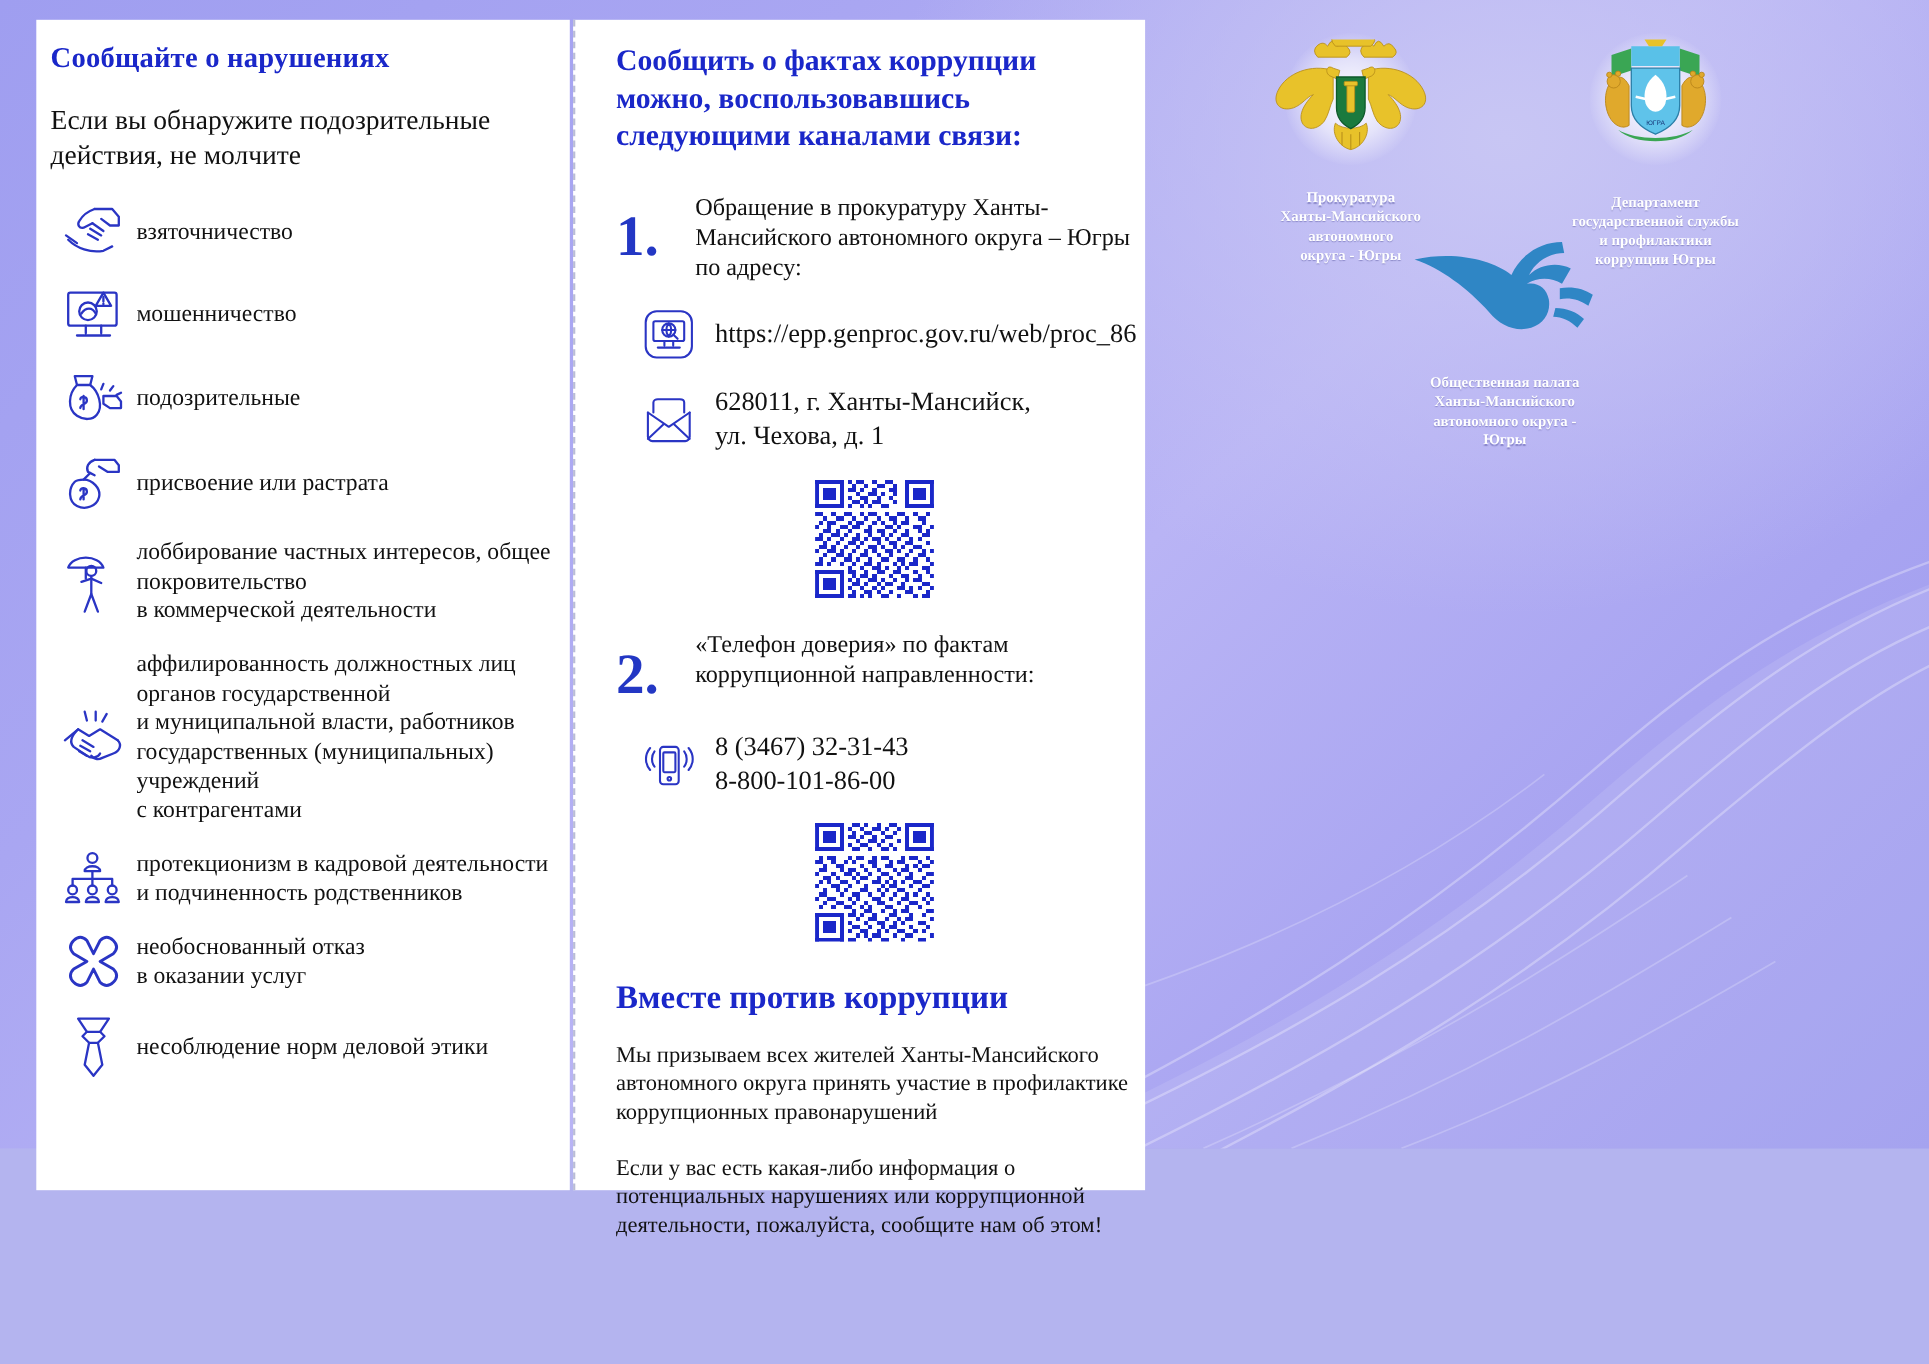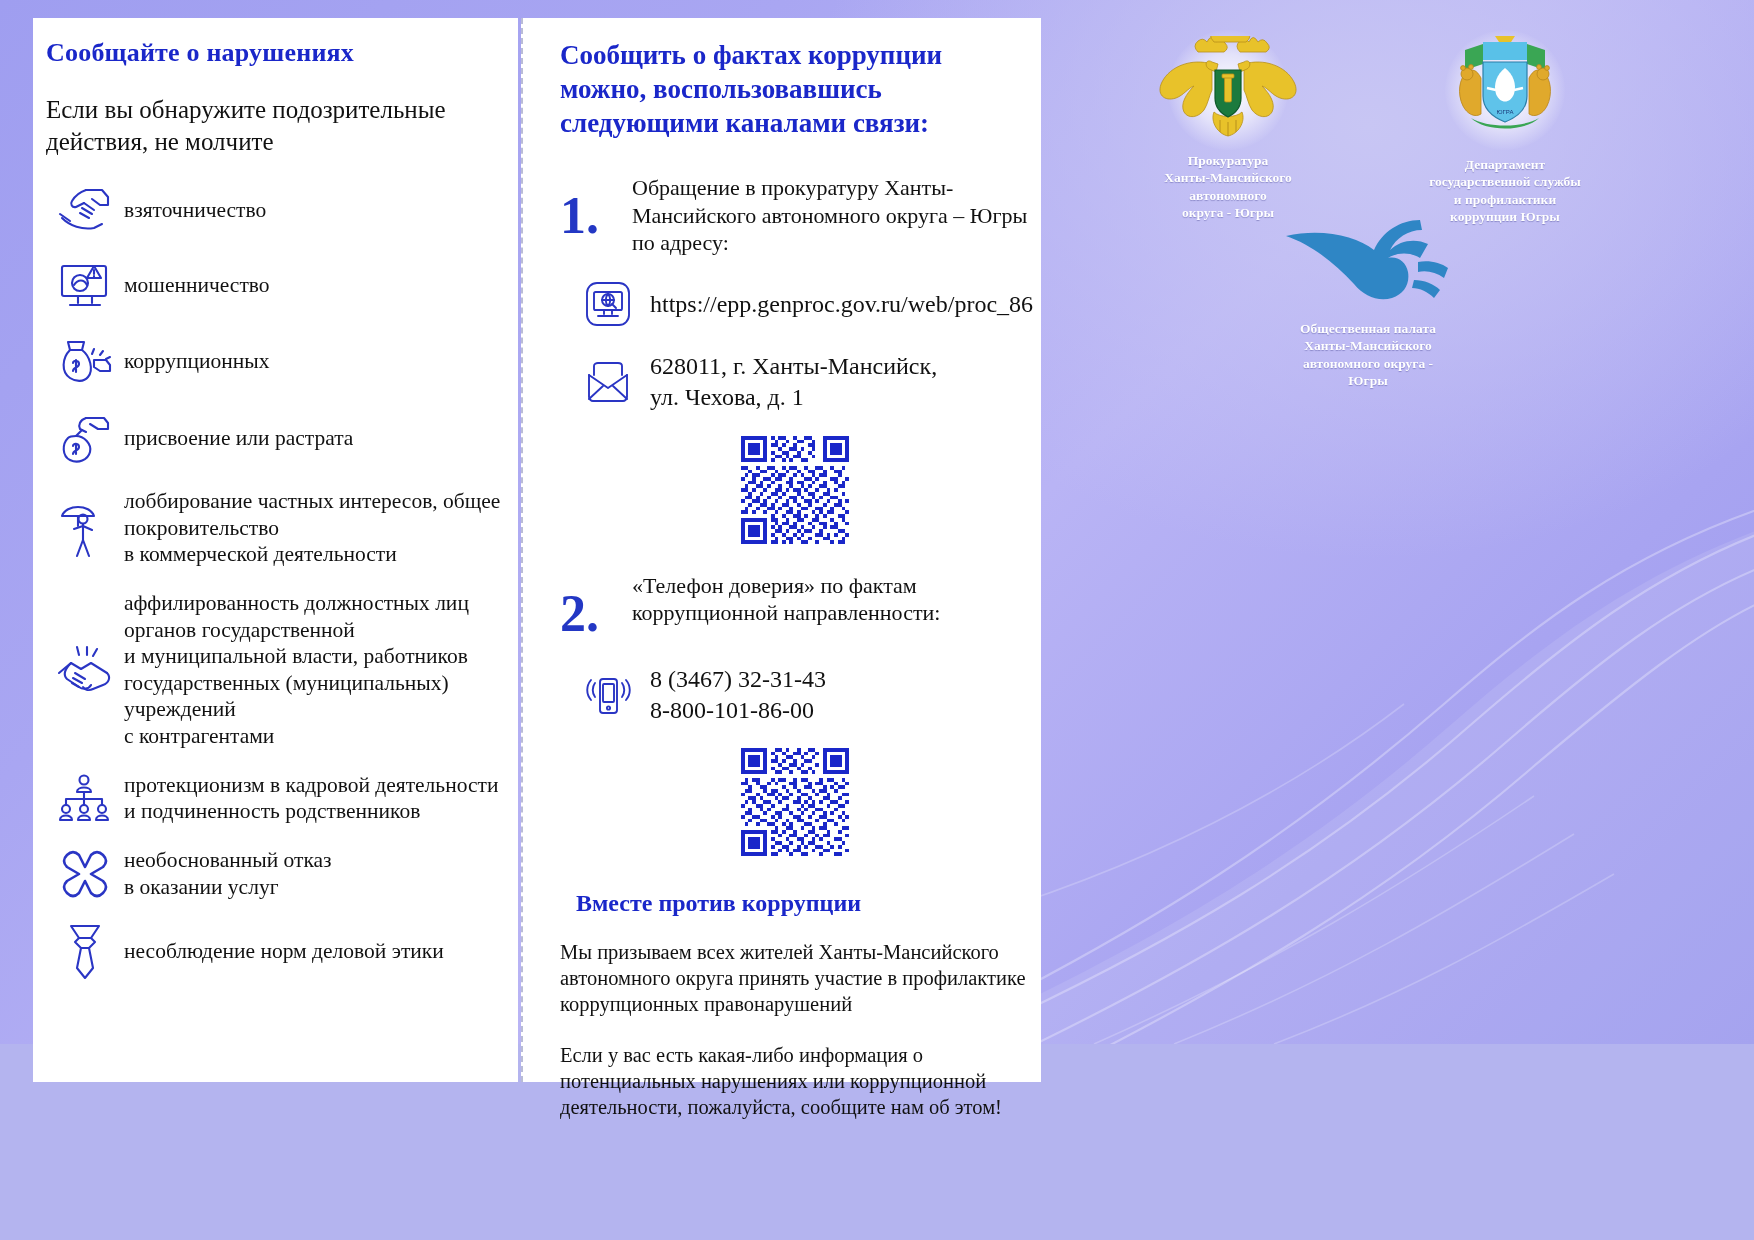--- a/index.html
+++ b/index.html
@@ -68,30 +68,30 @@
   }
   .numitem .ntxt{font-size:22px;line-height:1.26;color:#111;}
 
   .contact{display:flex;align-items:center;margin:24px 0 0 6px;}
   .contact .cico{flex:0 0 84px;display:flex;justify-content:center;}
   .contact .ctxt{font-size:24px;line-height:1.3;color:#111;}
 
   .qr-wrap{display:flex;justify-content:center;margin:22px 0 28px 0;}
 
   .together-h{
-    margin:34px 0 22px 16px;font-size:24px;font-weight:bold;color:#1a27c9;
+    margin:34px 0 22px 0;font-size:30px;font-weight:bold;color:#1a27c9;
   }
   .para{font-size:20.5px;line-height:1.28;color:#111;margin:0 0 24px 0;}
 
   
   #right-panel{position:absolute;left:1060px;top:0;width:694px;height:1240px;}
   .logo-block{position:absolute;text-align:center;color:#ffffff;}
   .logo-cap{
     font-size:13.5px;line-height:1.28;font-weight:bold;
-    text-shadow:0 1px 1px rgba(40,40,120,.35);margin-top:2px;
+    text-shadow:0 1px 1px rgba(40,40,120,.35);margin-top:20px;
   }
   #logo-proc{left:48px;top:36px;width:240px;}
   #logo-dep{left:320px;top:30px;width:250px;}
   #logo-palata{left:168px;top:218px;width:280px;}
 
   .glow{
     position:absolute;border-radius:50%;
     background:radial-gradient(circle,#ffffff 0%, rgba(255,255,255,.55) 42%, rgba(255,255,255,0) 72%);
   }
 
@@ -165,21 +165,21 @@
       <li>
         <span class="ico">
           <svg width="58" height="54" viewBox="0 0 58 54" fill="none" stroke="#2a35c4" stroke-width="2.1" stroke-linejoin="round" stroke-linecap="round">
             <path d="M14 16 C 6 24, 5 38, 14 44 C 20 48, 28 48, 32 43 C 38 36, 34 22, 26 16 Z"></path>
             <path d="M14 16 L12 8 L28 8 L26 16"></path>
             <path d="M20 26 L20 38 M17 29 C 17 26, 23 26, 23 30 C 23 34, 17 33, 17 37"></path>
             <path d="M38 26 L50 26 L54 31 L54 37 L44 37 L38 33 Z"></path>
             <path d="M36 20 L38 15 M44 21 L47 17 M50 25 L54 23"></path>
           </svg>
         </span>
-        <span class="txt">коррупционных</span>
+        <span class="txt">подозрительные</span>
       </li>
 
       <li>
         <span class="ico">
           <svg width="58" height="56" viewBox="0 0 58 56" fill="none" stroke="#2a35c4" stroke-width="2.1" stroke-linejoin="round" stroke-linecap="round">
             <path d="M30 8 L48 8 L52 13 L52 19 L42 19 L34 14"></path>
             <path d="M30 8 C 24 10, 22 15, 24 19 L 30 22"></path>
             <path d="M26 20 L20 26"></path>
             <path d="M12 28 C 6 34, 6 46, 14 50 C 22 54, 32 50, 34 42 C 36 34, 28 26, 20 26 C 17 26, 14 26, 12 28 Z"></path>
             <path d="M20 34 L20 44 M17 36 C 17 33, 23 33, 23 37 C 23 41, 17 40, 17 44"></path>

